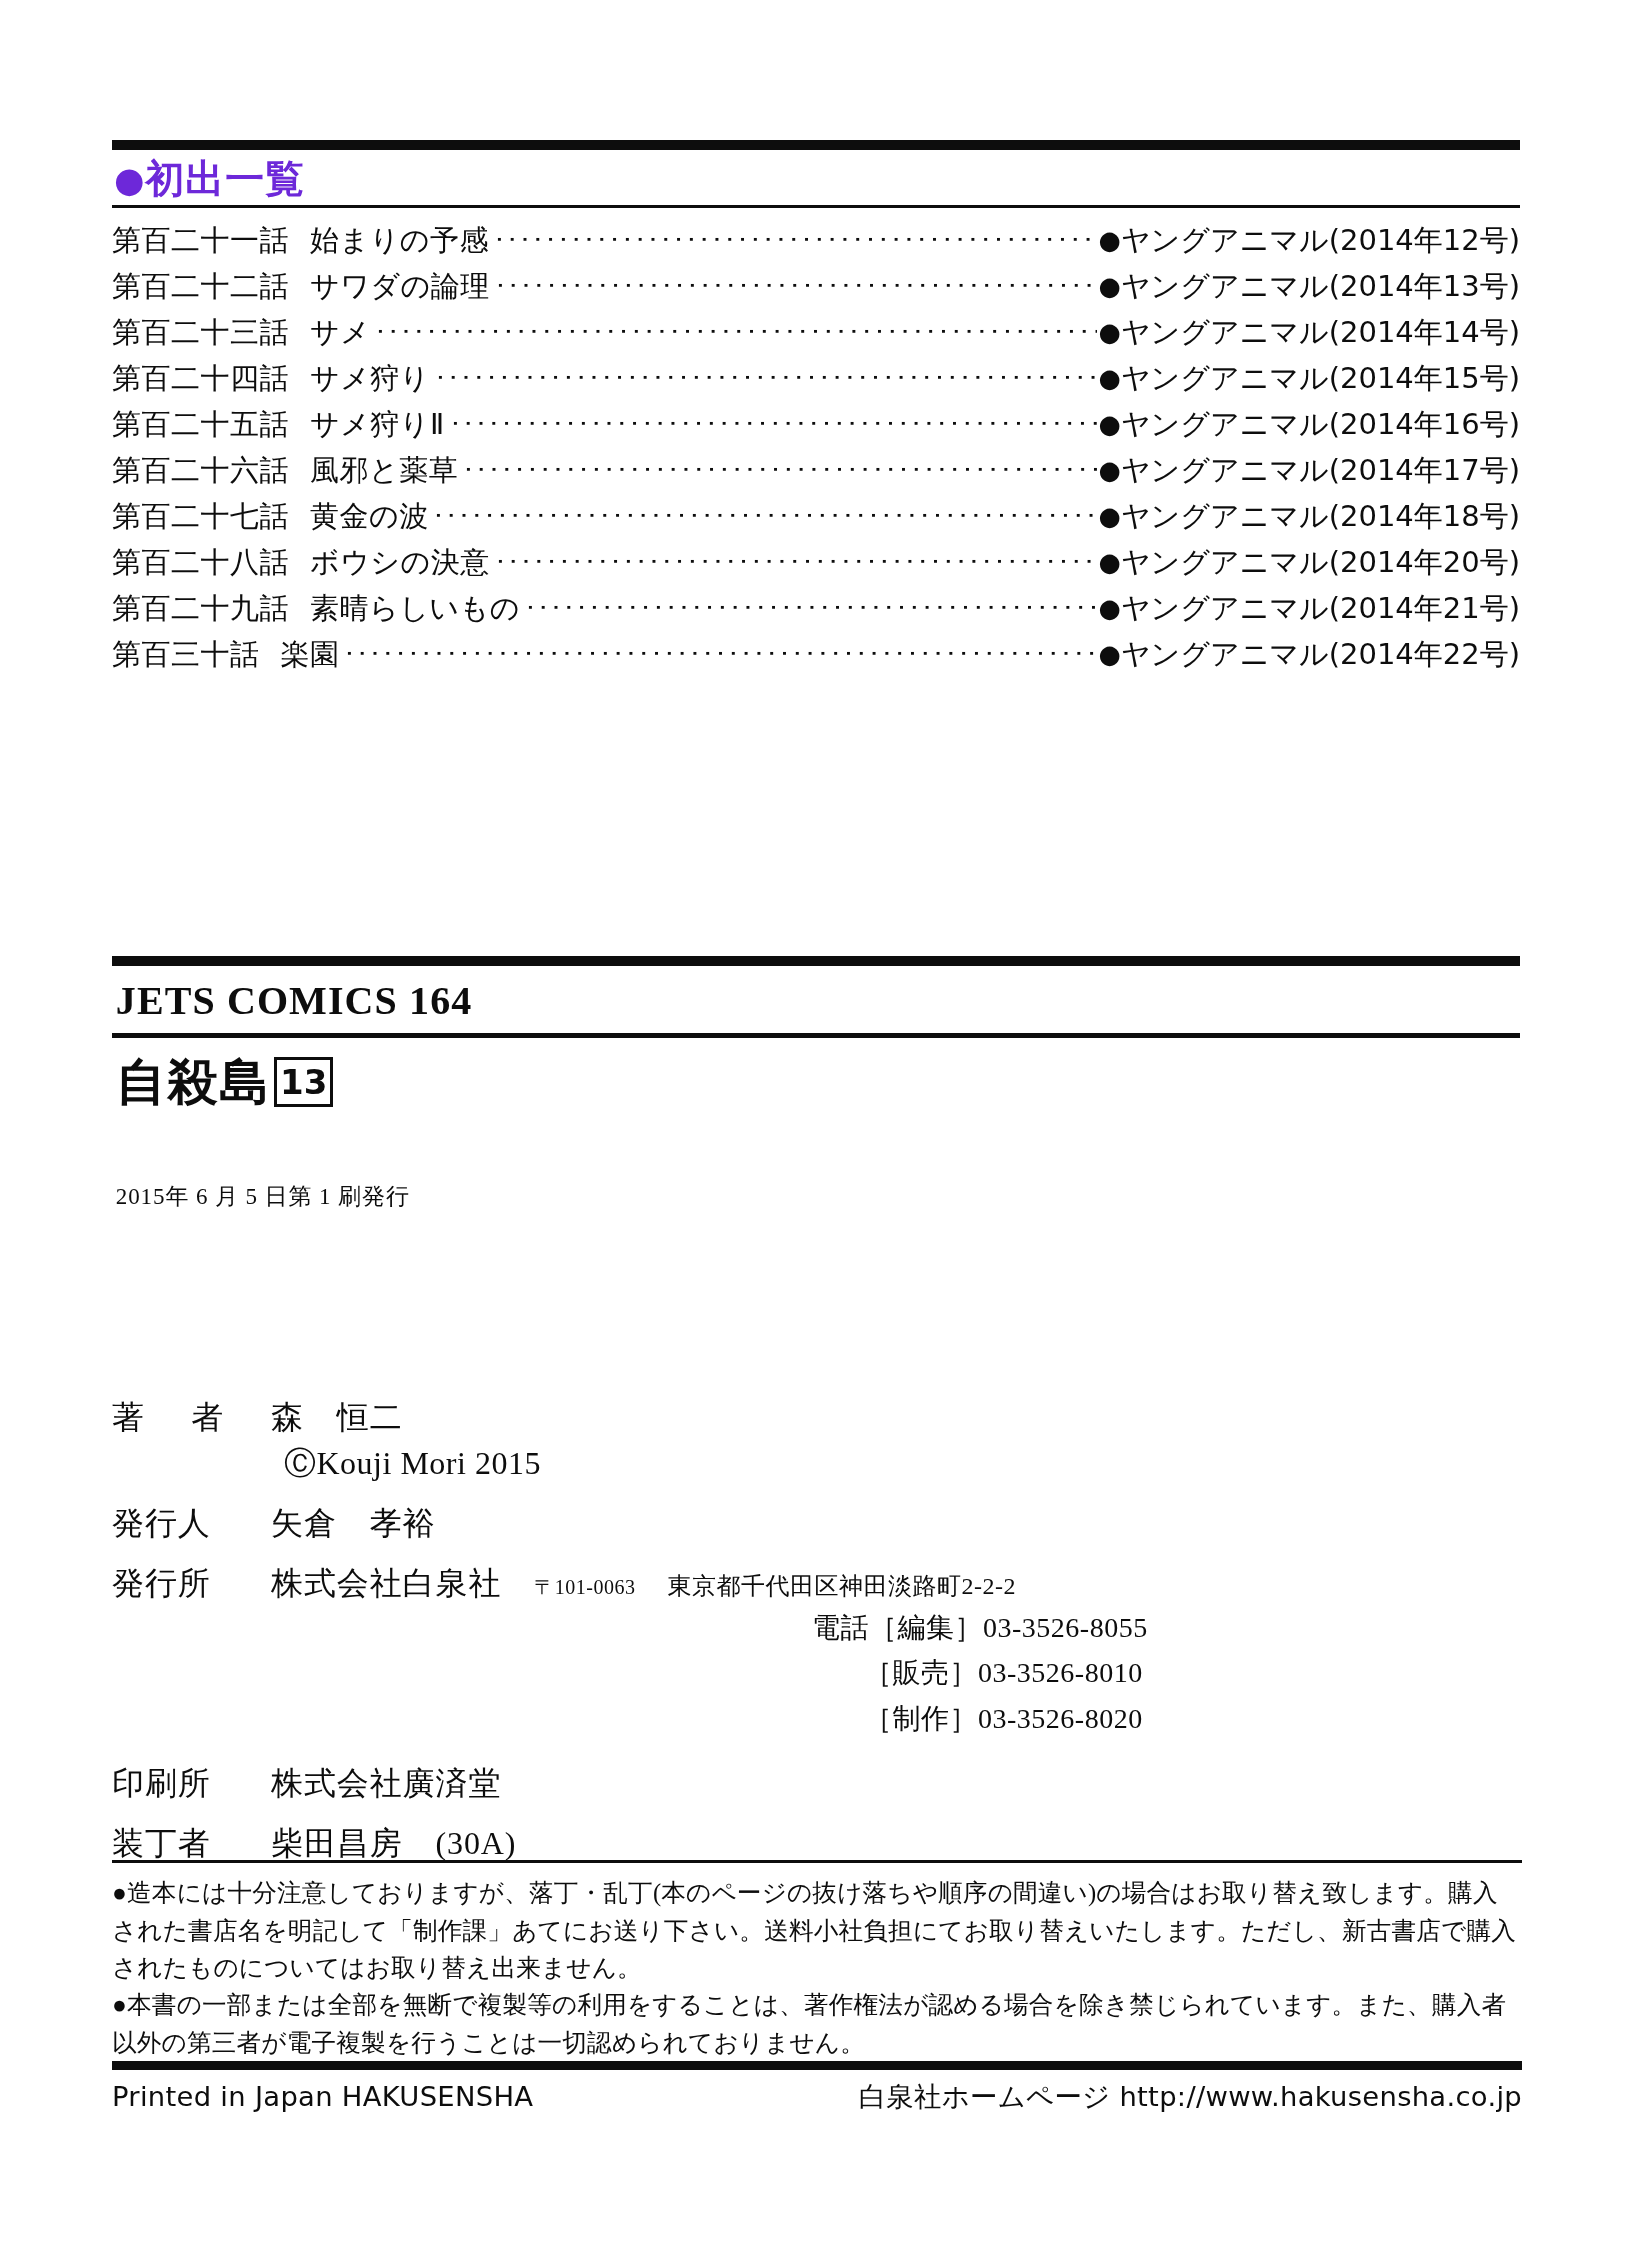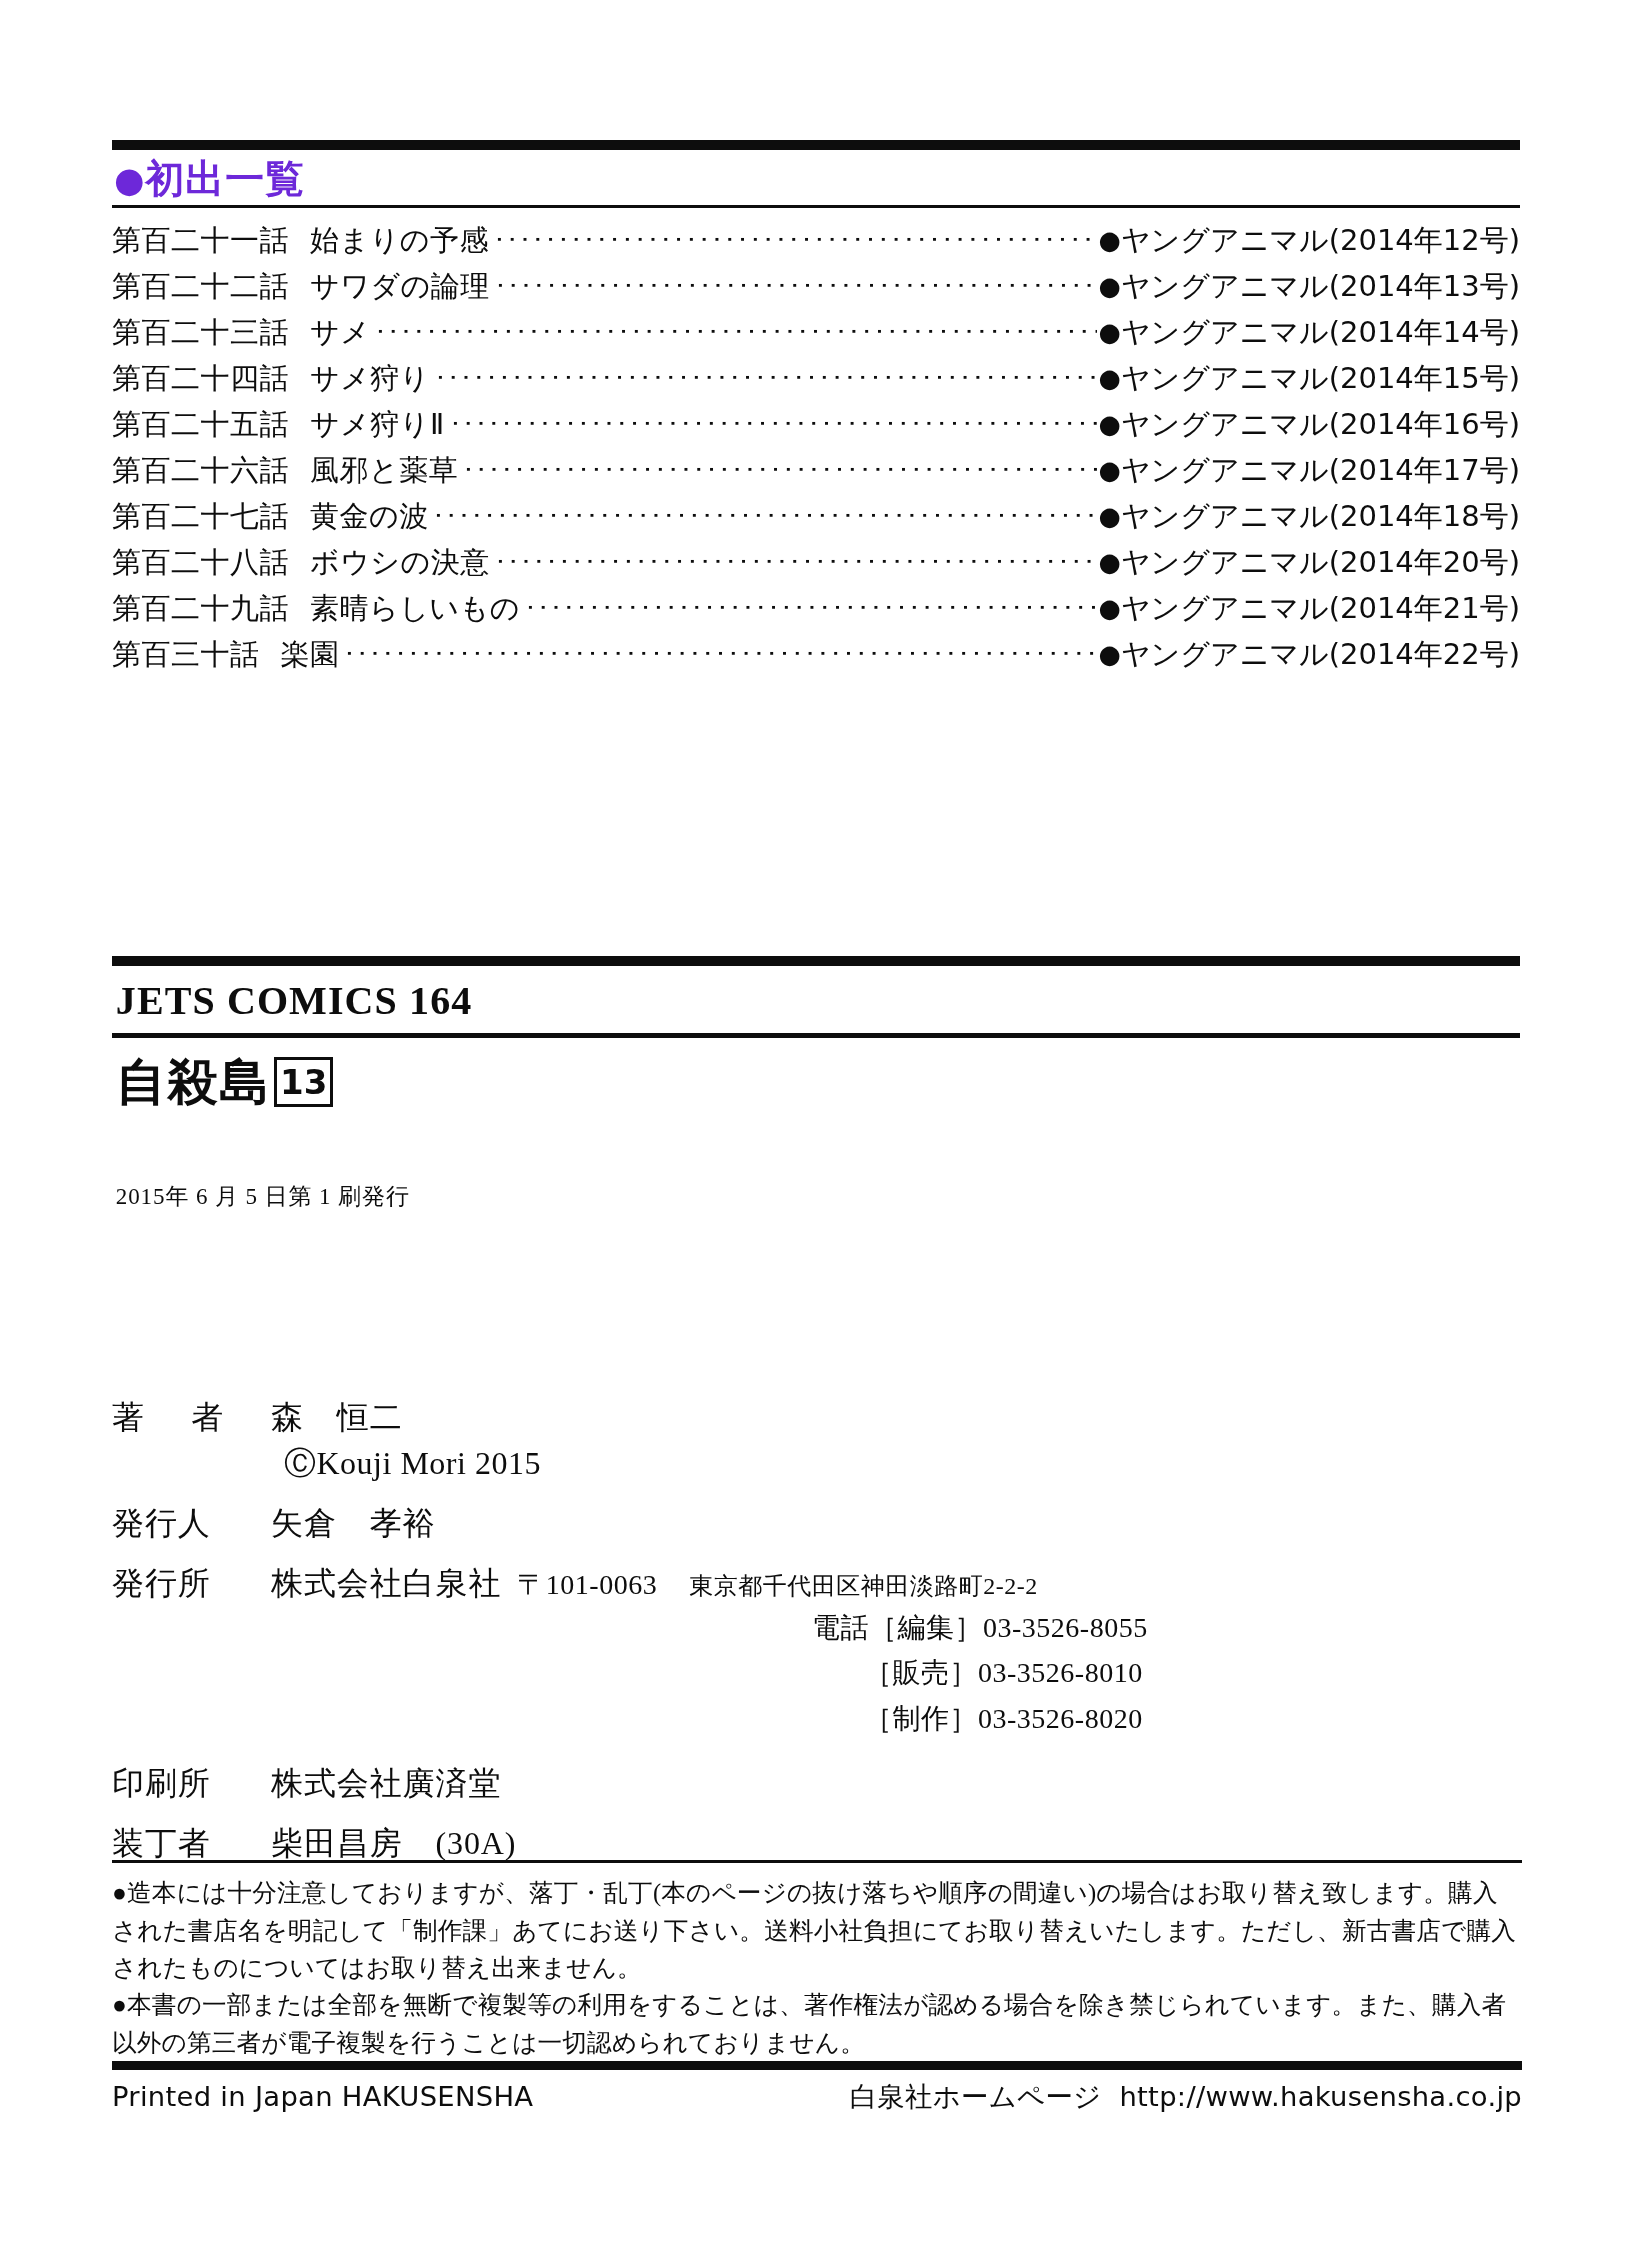--- a/index.html
+++ b/index.html
@@ -196,22 +196,22 @@
   .row-gap-s { margin-top: 17px; }
   .row-gap-m { margin-top: 21px; }
 
   .pub-inline {
     display: flex;
     align-items: baseline;
     white-space: nowrap;
     justify-content: flex-end;
   }
   .zip {
-    margin-left: 16px;
-    font-size: 28px;
+    margin-left: 33px;
+    font-size: 20px;
     letter-spacing: 0.5px;
   }
   .addr {
     margin-left: 32px;
     font-size: 24px;
     letter-spacing: 0.5px;
   }
   .tel-block {
     margin-left: 700px;
     font-size: 28px;
@@ -258,21 +258,21 @@
   .printed {
     font-family: "DejaVu Sans", "Liberation Sans", sans-serif;
     font-size: 27.4px;
     letter-spacing: 0.3px;
   }
   .homepage {
     font-family: "DejaVu Sans", "Liberation Sans", sans-serif;
     font-size: 27.4px;
     letter-spacing: 0.3px;
   }
-  .homepage .url { margin-left: 18px; }
+  .homepage .url { margin-left: 9px; }
 </style>
 </head>
 <body>
 
 <div class="page">
 
   <section id="section-firstpub">
 
     <div class="rule-thick"></div>
 

